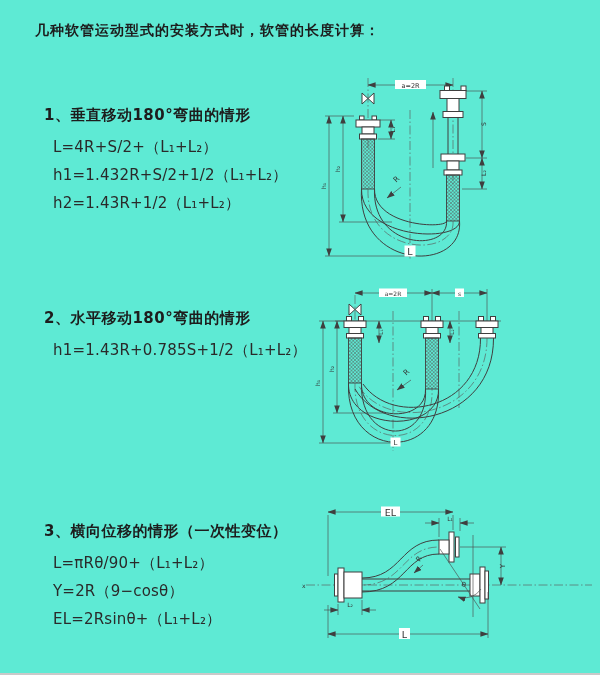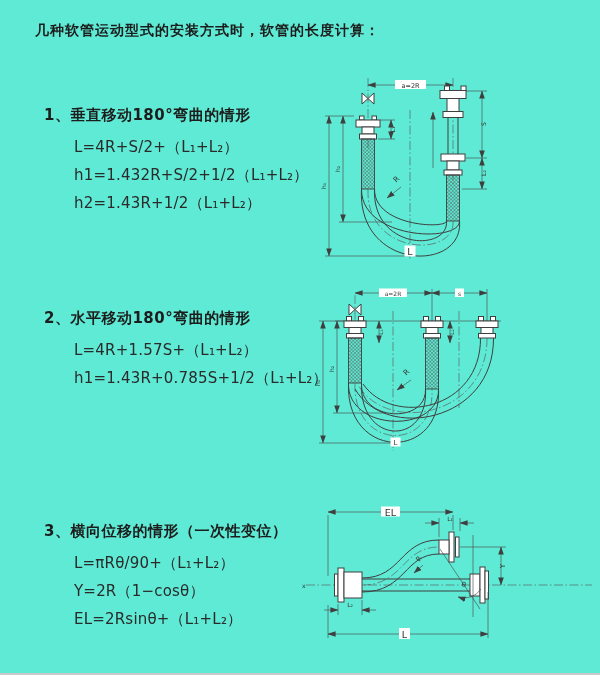--- a/index.html
+++ b/index.html
@@ -7,21 +7,21 @@
     position:relative;width:600px;height:675px;background:#5eead4;overflow:hidden;
     font-family:"DejaVu Sans","Liberation Sans",sans-serif;color:#222;
     border-bottom:2px solid #c9c9c9;box-sizing:border-box;
   }
   .title{
     position:absolute;left:35px;top:22px;font-size:14px;font-weight:700;
     letter-spacing:1px;color:#1d1d1d;white-space:nowrap;
   }
   .sec{position:absolute;left:44px;}
   .sec-heading{font-size:15px;font-weight:700;color:#1d1d1d;letter-spacing:0.5px;white-space:nowrap;}
-  .formulas{margin-top:8px;margin-left:30px;}
+  .formulas{margin-top:8px;margin-left:9px;}
   .formula{font-size:15px;height:28px;line-height:28px;color:#2a2a2a;white-space:nowrap;letter-spacing:0.2px;}
   .diagram{position:absolute;}
   svg .ln{stroke:#3f3f3f;stroke-width:1;fill:none;}
   svg .tn{stroke:#4a4a4a;stroke-width:0.65;fill:none;}
   svg .cl{stroke:#5a5a5a;stroke-width:0.65;fill:none;stroke-dasharray:9 2.5 1.5 2.5;}
   svg .fit{fill:#ffffff;stroke:#3f3f3f;stroke-width:1;}
   svg .wh{fill:#ffffff;stroke:none;}
   svg text{fill:#333;font-family:"DejaVu Sans","Liberation Sans",sans-serif;}
 </style>
 </head>
@@ -36,30 +36,29 @@
     <div class="formulas">
       <div class="formula">L=4R+S/2+（L₁+L₂）</div>
       <div class="formula">h1=1.432R+S/2+1/2（L₁+L₂）</div>
       <div class="formula">h2=1.43R+1/2（L₁+L₂）</div>
     </div>
   </div>
 
   <div class="sec" style="top:309px">
     <div class="sec-heading">2、水平移动180°弯曲的情形</div>
     <div class="formulas">
-      <div class="formula">L=4R+1.57S+（L₁+L₂）</div>
       <div class="formula">h1=1.43R+0.785S+1/2（L₁+L₂）</div>
     </div>
   </div>
 
   <div class="sec" style="top:522px">
     <div class="sec-heading">3、横向位移的情形（一次性变位）</div>
     <div class="formulas">
       <div class="formula">L=πRθ/90+（L₁+L₂）</div>
-      <div class="formula">Y=2R（1−cosθ）</div>
+      <div class="formula">Y=2R（9−cosθ）</div>
       <div class="formula">EL=2Rsinθ+（L₁+L₂）</div>
     </div>
   </div>
 
   <svg class="diagram" style="left:318px;top:70px" width="280" height="192" viewBox="0 0 280 192">
     <defs>
       <marker id="ar1" markerWidth="8" markerHeight="6" refX="7.6" refY="2.8" orient="auto-start-reverse" markerUnits="userSpaceOnUse">
         <path d="M0,0 L8,2.8 L0,5.6 Z" fill="#3f3f3f"></path>
       </marker>
       <pattern id="pb1" width="3.5" height="3.5" patternUnits="userSpaceOnUse">

